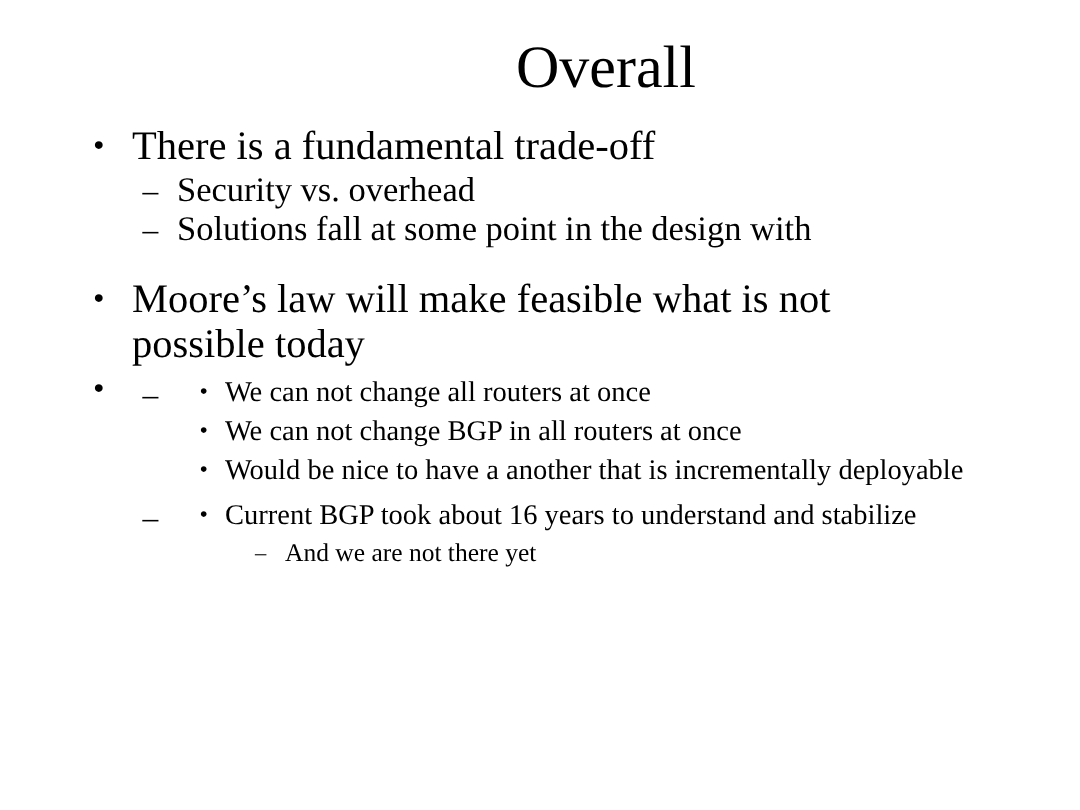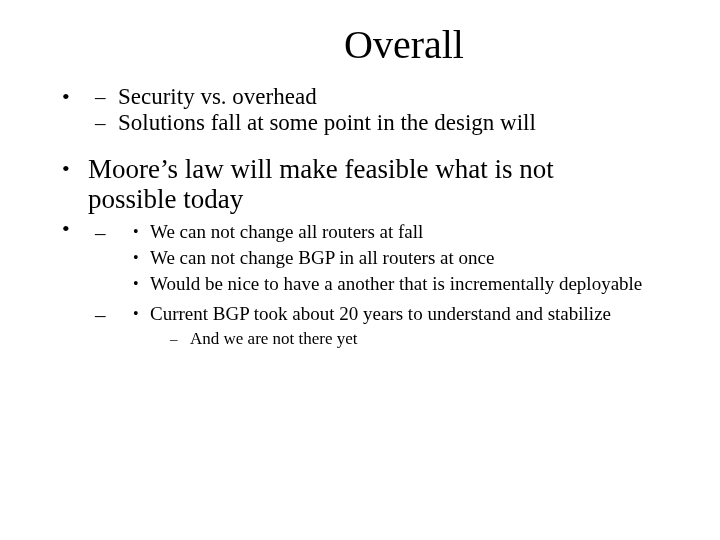--- a/index.html
+++ b/index.html
@@ -114,67 +114,68 @@
 <body>
 
 <div id="slide">
 
   <div id="slide-title">Overall</div>
 
   <div id="body-block">
 
     <div class="bullet-row lvl1">
       <span class="marker">•</span>
+      <span class="btext">There is a fundamental trade-off</span>
     </div>
 
     <div class="bullet-row lvl2 gap-xs">
       <span class="marker">–</span>
       <span class="btext">Security vs. overhead</span>
     </div>
 
     <div class="bullet-row lvl2">
       <span class="marker">–</span>
-      <span class="btext">Solutions fall at some point in the design will</span>
+      <span class="btext">Solutions fall at some point in the design with</span>
     </div>
 
     <div class="bullet-row lvl1 gap-lg">
       <span class="marker">•</span>
       <span class="btext">Moore’s law will make feasible what is not possible today</span>
     </div>
 
     <div class="bullet-row lvl1">
       <span class="marker">•</span>
     </div>
 
     <div class="bullet-row lvl2 gap-sm">
       <span class="marker">–</span>
     </div>
 
     <div class="bullet-row lvl3 gap-xs">
       <span class="marker">•</span>
-      <span class="btext">We can not change all routers at fall</span>
+      <span class="btext">We can not change all routers at once</span>
     </div>
 
     <div class="bullet-row lvl3 gap-xs">
       <span class="marker">•</span>
       <span class="btext">We can not change BGP in all routers at once</span>
     </div>
 
     <div class="bullet-row lvl3 gap-xs">
       <span class="marker">•</span>
       <span class="btext">Would be nice to have a another that is incrementally deployable</span>
     </div>
 
     <div class="bullet-row lvl2 gap-sm">
       <span class="marker">–</span>
     </div>
 
     <div class="bullet-row lvl3 gap-xs">
       <span class="marker">•</span>
-      <span class="btext">Current BGP took about 20 years to understand and stabilize</span>
+      <span class="btext">Current BGP took about 16 years to understand and stabilize</span>
     </div>
 
     <div class="bullet-row lvl4 gap-xs">
       <span class="marker">–</span>
       <span class="btext">And we are not there yet</span>
     </div>
 
   </div>
 </div>
 

